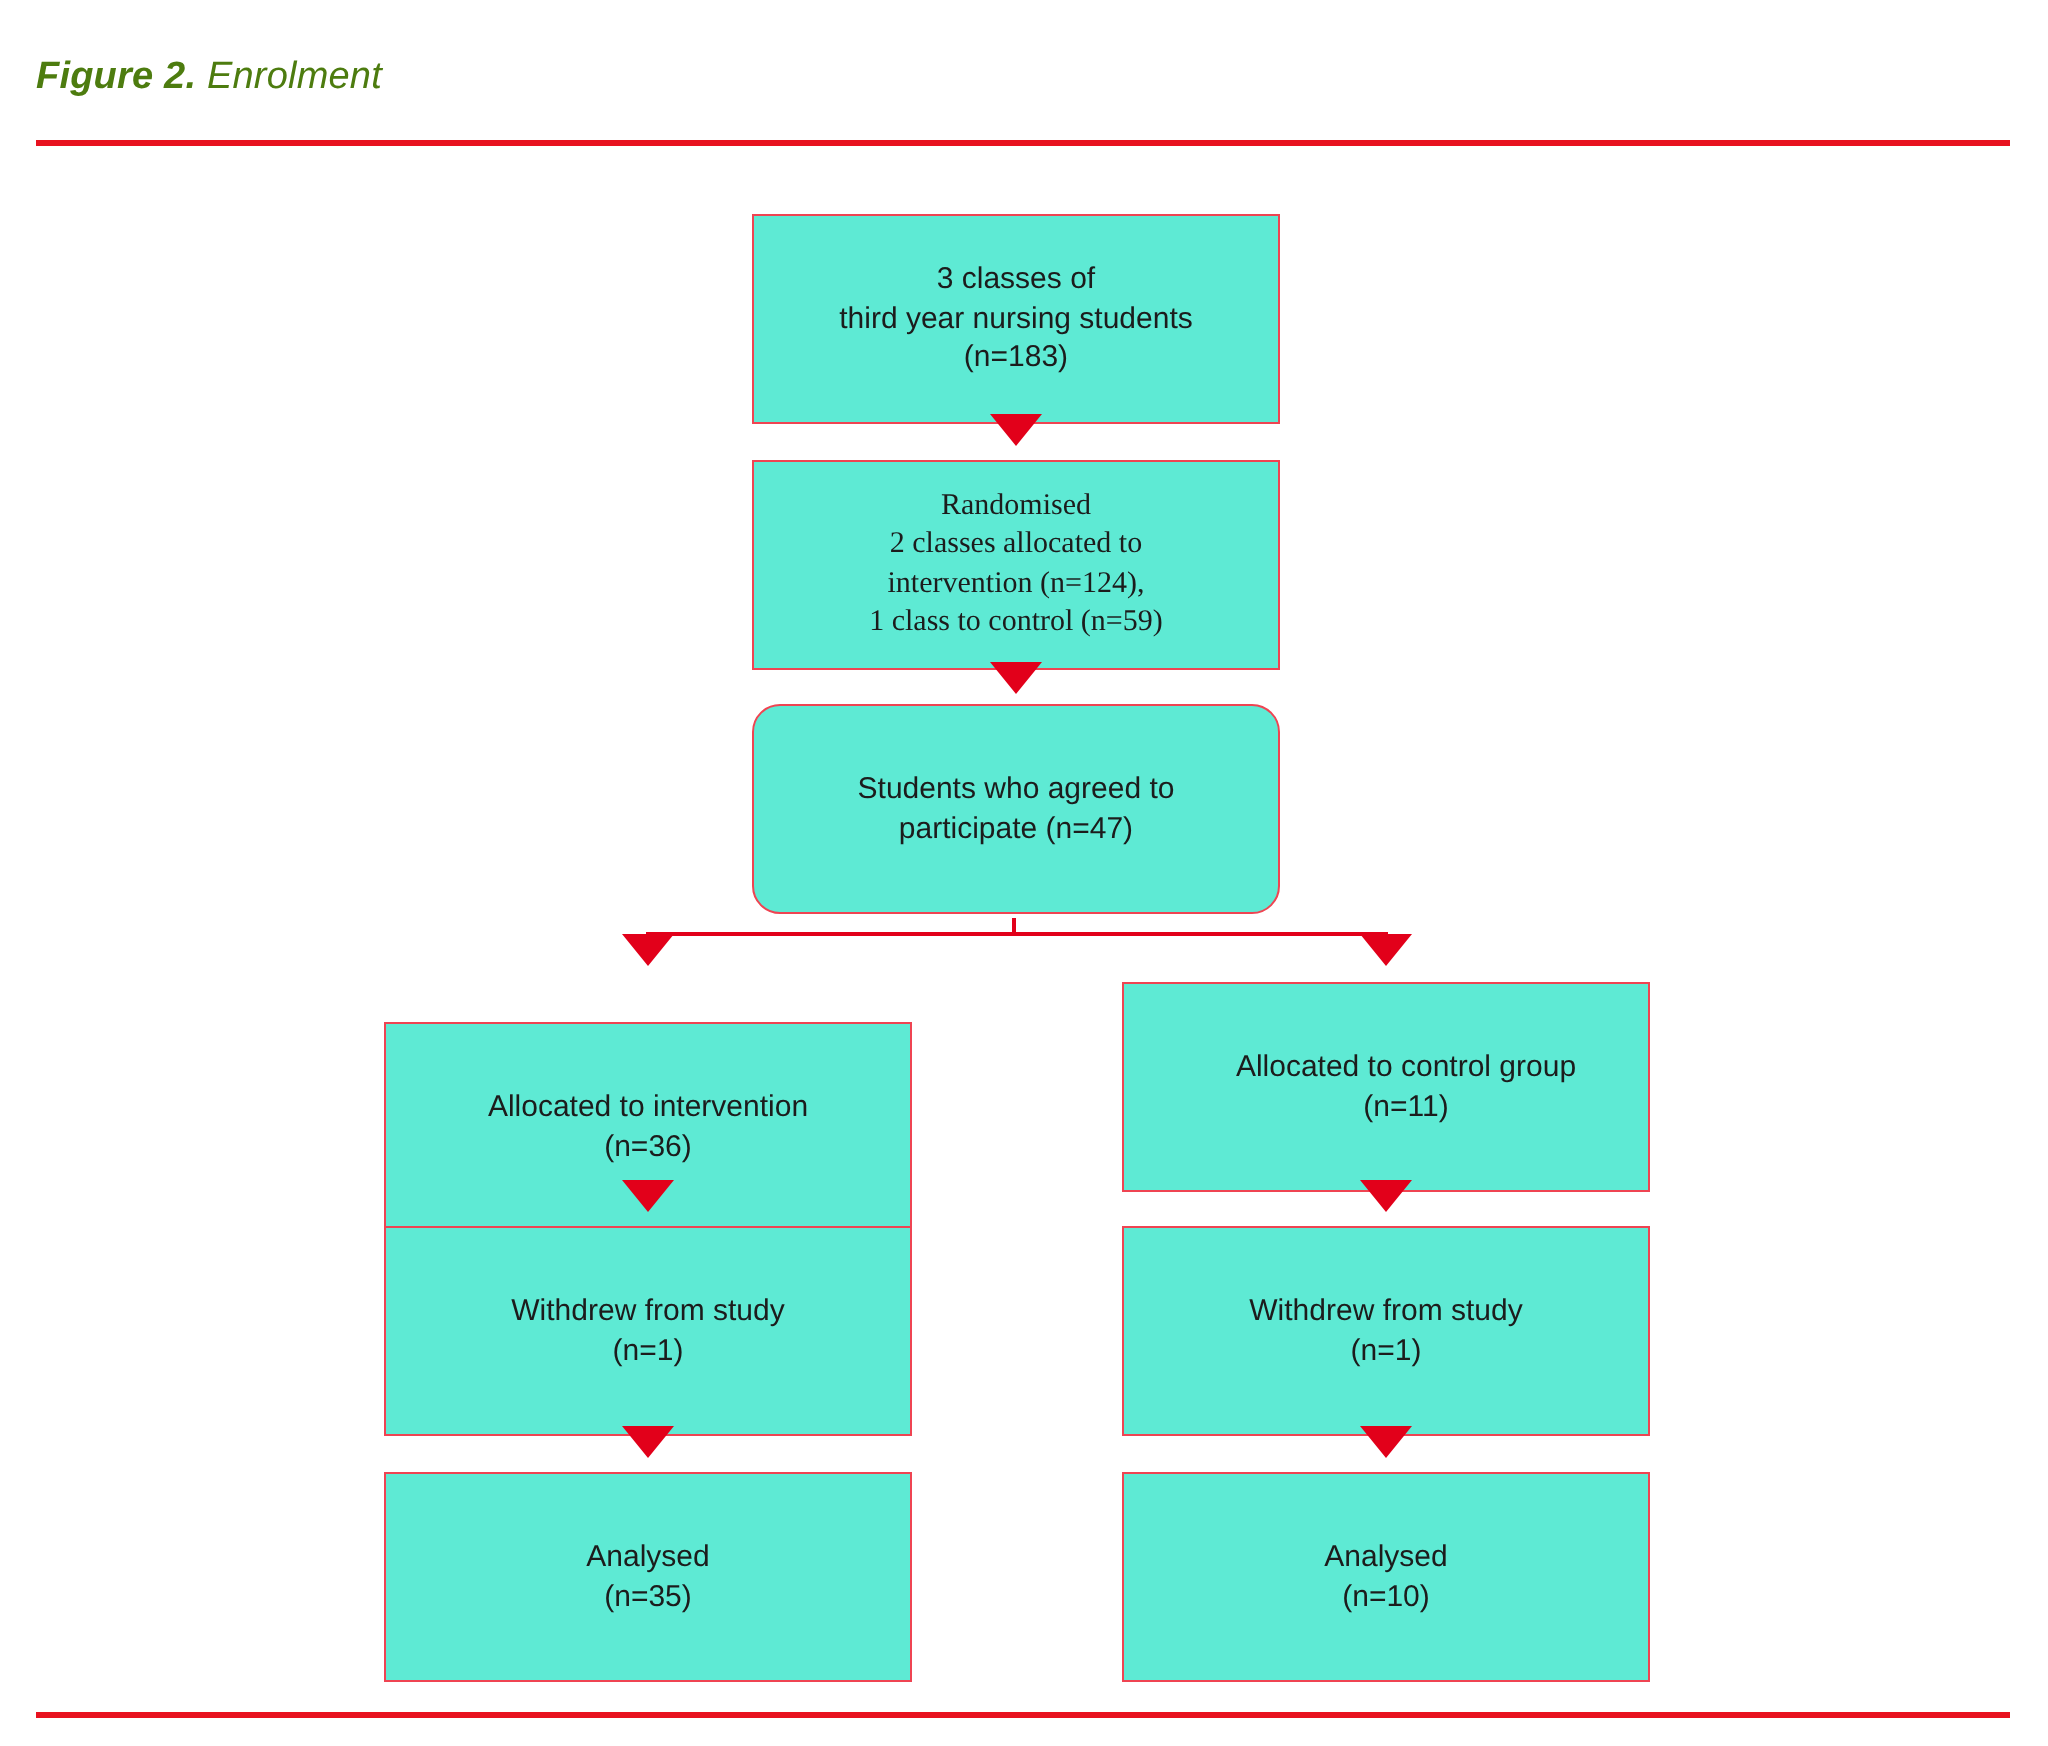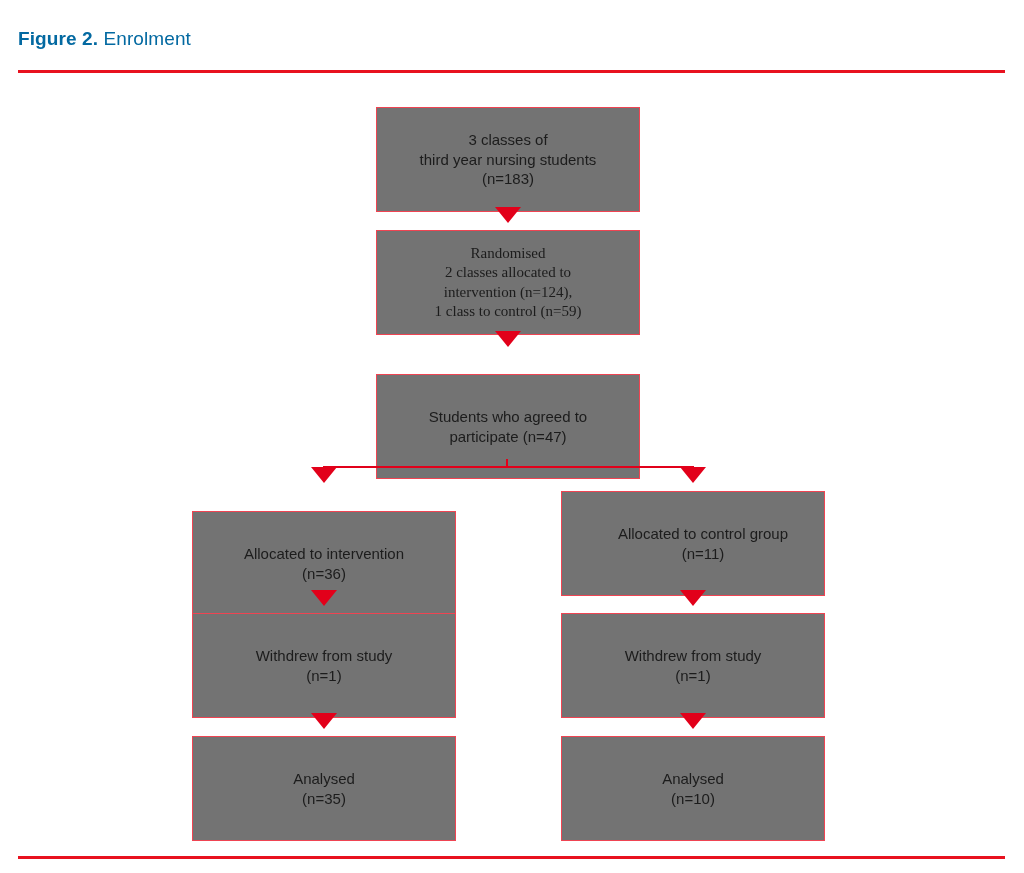--- a/index.html
+++ b/index.html
@@ -8,50 +8,50 @@
     background:#ffffff;
     font-family:"Liberation Sans","DejaVu Sans",sans-serif;
     position:relative;overflow:hidden;
     -webkit-font-smoothing:antialiased;
   }
   .page{position:absolute;inset:0;}
 
   
   .fig-title{
     position:absolute;left:18px;top:28px;
-    font-size:19px;color:#0369a1;letter-spacing:.1px;white-space:nowrap;
+    font-size:19px;color:#4d7c0f;letter-spacing:.1px;white-space:nowrap;font-style:italic;
   }
   .fig-title .lead{font-weight:bold;}
   .fig-title .rest{font-weight:normal;}
 
   .rule{
     position:absolute;left:18px;width:987px;height:3px;
     background:#e8121f;
   }
   .rule-top{top:70px;}
   .rule-bottom{top:856px;}
 
   
   .node{
     position:absolute;
     width:264px;height:105px;
     border:1.3px solid #ef4452;
-    background:#737373;
+    background:#5eead4;
     box-sizing:border-box;
     display:flex;align-items:center;justify-content:center;
   }
   .node .txt{
     font-size:15px;line-height:19.5px;color:#1c1c1c;
     text-align:center;white-space:pre-line;padding:0 6px;
   }
 
   
   #n-classes      {left:376px;top:107px;}
   #n-randomised   {left:376px;top:230px;font-family:Liberation Serif, serif;}
-  #n-agreed       {left:376px;top:374px;}
+  #n-agreed       {left:376px;top:352px;border-radius:14px;}
   #n-alloc-int    {left:192px;top:491px;margin-top:20px;}
   #n-alloc-ctl    {left:561px;top:491px;padding-left:20px;}
   #n-with-int     {left:192px;top:613px;}
   #n-with-ctl     {left:561px;top:613px;}
   #n-anal-int     {left:192px;top:736px;}
   #n-anal-ctl     {left:561px;top:736px;}
 
   
   .arrow{
     position:absolute;width:0;height:0;

